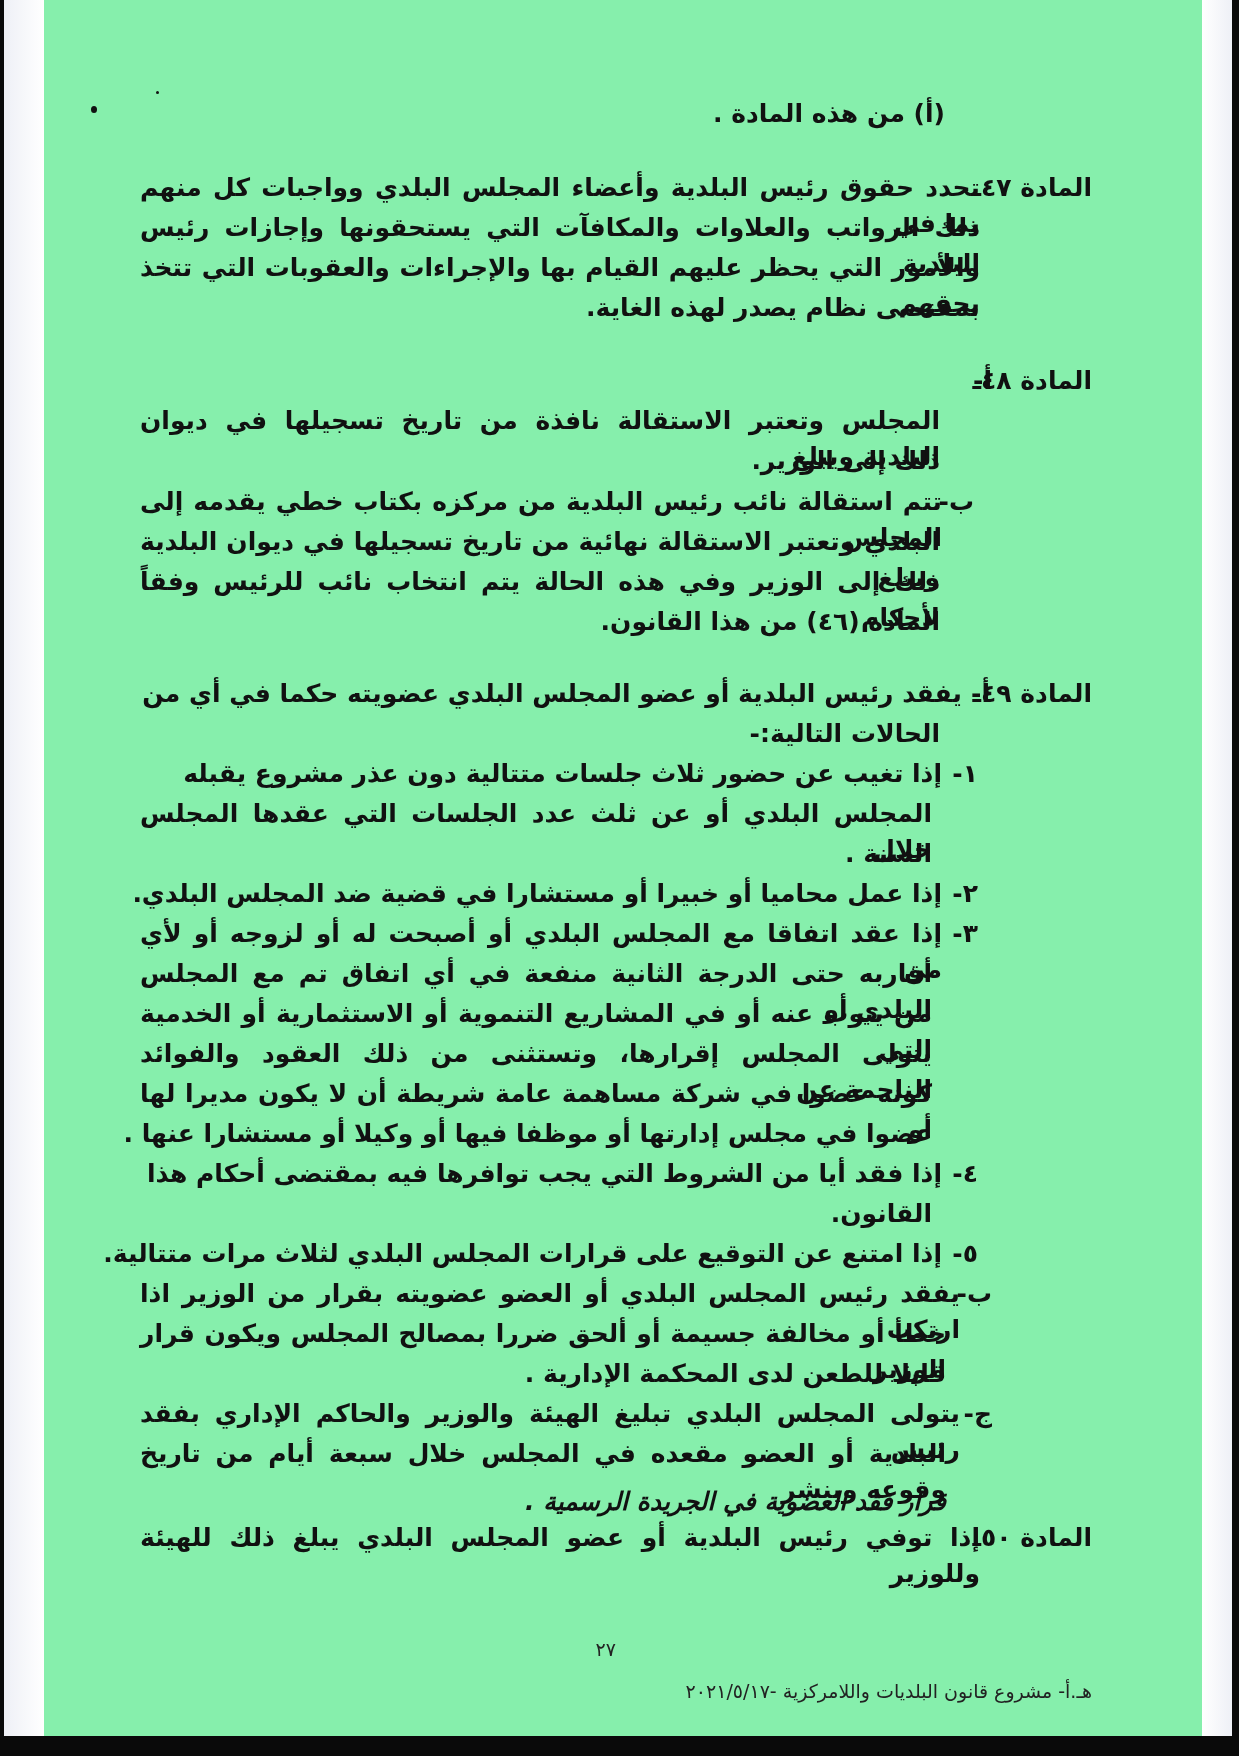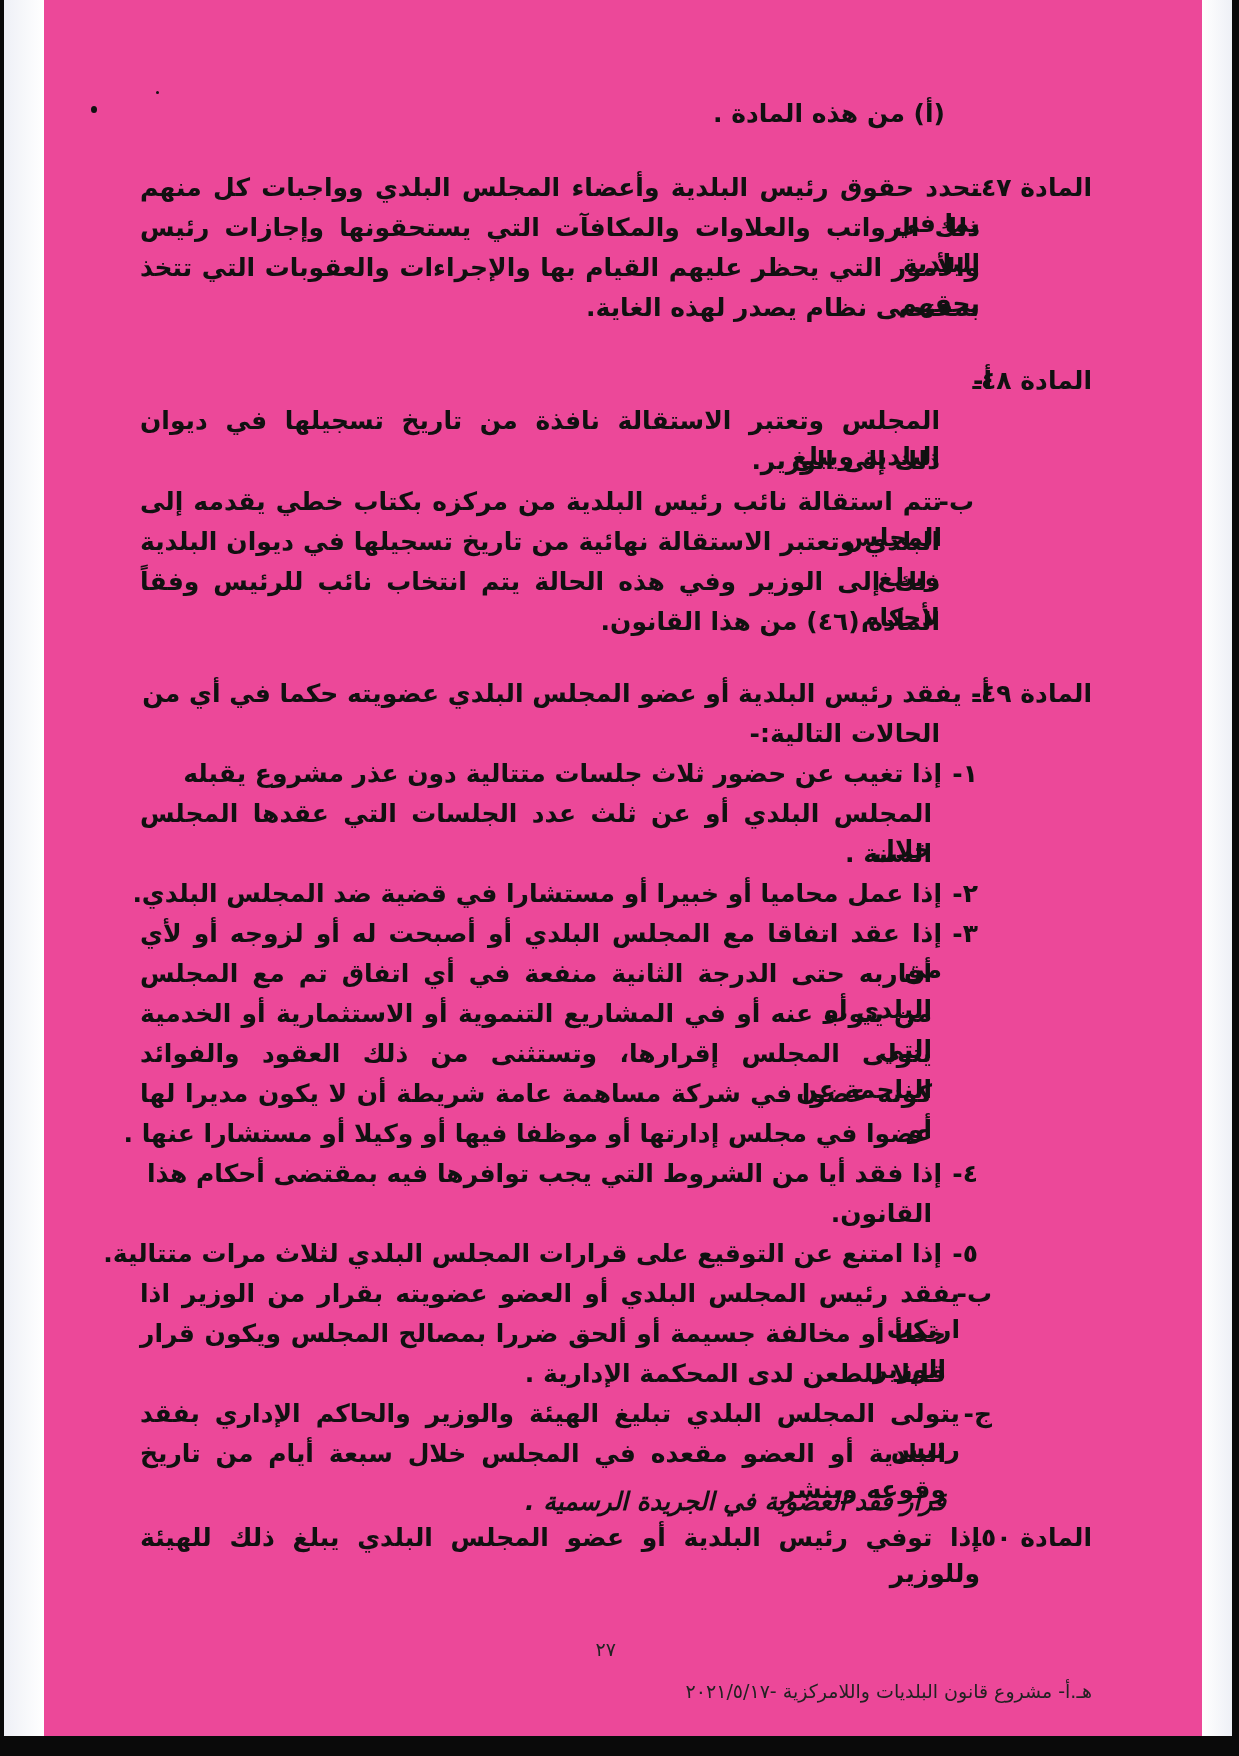--- a/index.html
+++ b/index.html
@@ -4,21 +4,21 @@
 <style>
   html, body { margin: 0; padding: 0; }
   body {
     width: 1239px; height: 1756px;
     background: #0a0a0a;
     position: relative; overflow: hidden;
     font-family: "DejaVu Sans", sans-serif;
   }
   .page {
     position: absolute; left: 4px; top: 0; width: 1228px; height: 1736px;
-    background: #ec4899;
+    background: #86efac;
   }
   .page-edge { position: absolute; left: 0; top: 0; width: 40px; height: 1736px;
     background: linear-gradient(to right, #eef0f6, #ffffff); }
   .page-edge-r { position: absolute; right: 0; top: 0; width: 30px; height: 1736px;
     background: linear-gradient(to left, #eef0f6, #ffffff); }
   .speck { position: absolute; background: #111; border-radius: 50%; }
   .text {
     position: absolute; direction: rtl; color: #111;
     font-family: "DejaVu Sans", sans-serif; font-weight: bold;
     font-size: 25px; line-height: 36px; white-space: nowrap;

